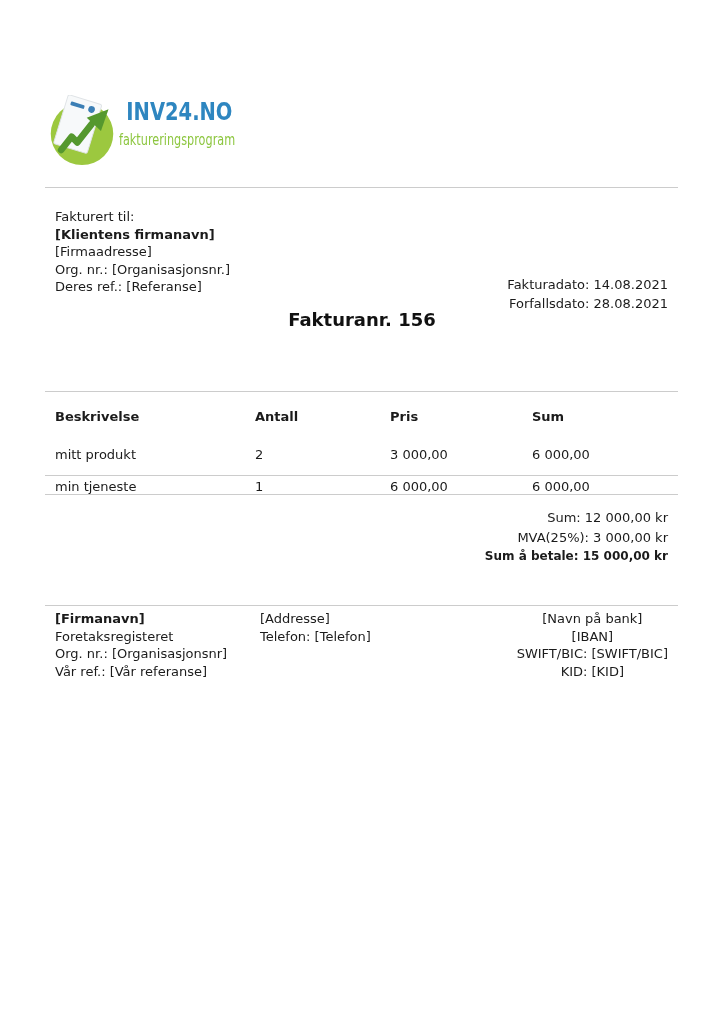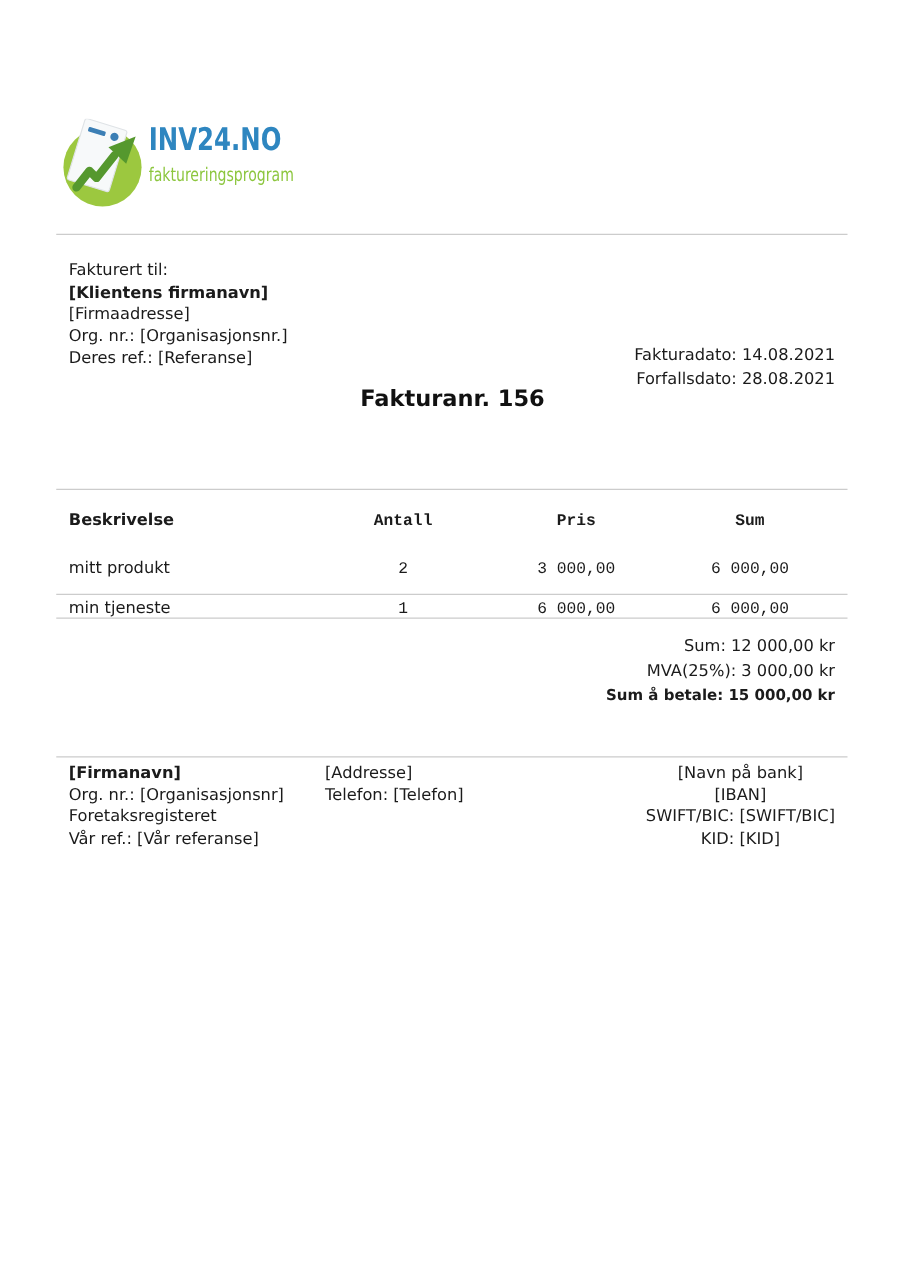--- a/index.html
+++ b/index.html
@@ -20,21 +20,21 @@
   }
   .rule-top     { top: 187px; }
   .rule-tabletop{ top: 391px; }
   .rule-tablebot{ top: 475px; }
   .rule-totals  { top: 494px; }
   .rule-footer  { top: 605px; }
 
   
   .logo { position: absolute; left: 46px; top: 95px; display: flex; }
   .logo-icon { width: 72px; height: 72px; }
-  .logo-text { margin-left: 1px; padding-top: 2px; }
+  .logo-text { margin-left: 1px; padding-top: 2px; text-align: center; }
   .logo-title {
     font-size: 25px; font-weight: bold; color: #2e86c0;
     transform: scaleX(0.78); transform-origin: left top; white-space: nowrap;
     letter-spacing: 0px; line-height: 30px;
   }
   .logo-subtitle {
     font-size: 15px; color: #8cc63e; margin-top: 4px;
     transform: scaleX(0.75); transform-origin: left top; white-space: nowrap;
   }
 
@@ -54,21 +54,21 @@
   
   .items-table { position: absolute; left: 55px; top: 399px; width: 613px; }
   .trow {
     display: grid;
     grid-template-columns: 200px 135px 142px 136px;
     align-items: baseline;
     margin-top: 10px;
   }
   .thead { font-weight: bold; height: 28px; }
   .tbody-row { height: 22px; }
-  .c-qty, .c-price, .c-sum { text-align: center; font-family: Liberation Mono, monospace; }
+  .c-qty, .c-price, .c-sum { text-align: left; }
 
   
   .totals { position: absolute; right: 56px; top: 508px; text-align: right; line-height: 19.5px; }
   .totals .total-due { font-weight: bold; font-size: 12px; }
 
   
   .footer-company { position: absolute; left: 55px; top: 610px; line-height: 17.5px; }
   .footer-contact { position: absolute; left: 260px; top: 610px; line-height: 17.5px; }
   .footer-bank    { position: absolute; right: 56px; top: 610px; line-height: 17.5px; text-align: center; }
 </style>
@@ -137,22 +137,22 @@
   </div>
 
   <div class="totals">
     <div>Sum: 12 000,00 kr</div>
     <div>MVA(25%): 3 000,00 kr</div>
     <div class="total-due">Sum å betale: 15 000,00 kr</div>
   </div>
 
   <div class="footer-company">
     <div class="bold">[Firmanavn]</div>
+    <div>Foretaksregisteret</div>
     <div>Org. nr.: [Organisasjonsnr]</div>
-    <div>Foretaksregisteret</div>
     <div>Vår ref.: [Vår referanse]</div>
   </div>
 
   <div class="footer-contact">
     <div>[Addresse]</div>
     <div>Telefon: [Telefon]</div>
   </div>
 
   <div class="footer-bank">
     <div>[Navn på bank]</div>

